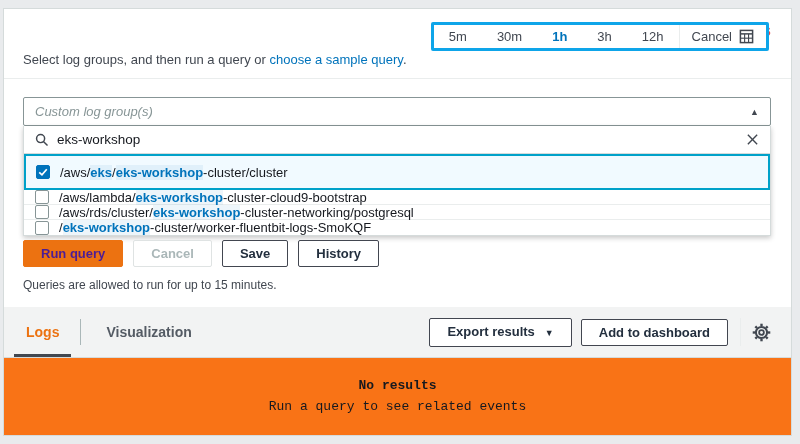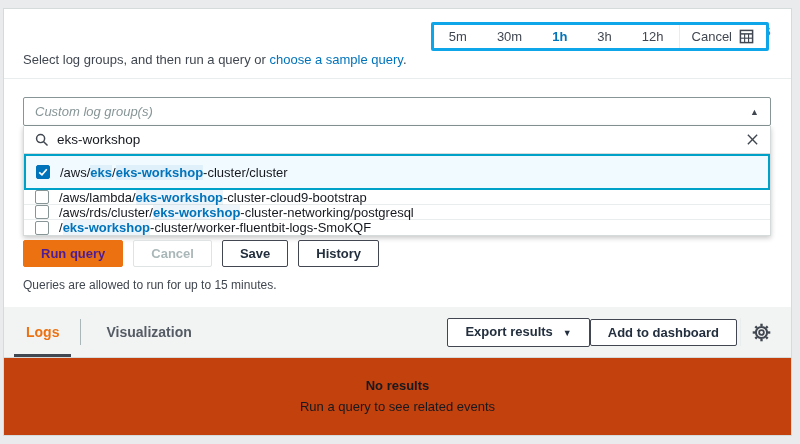--- a/index.html
+++ b/index.html
@@ -83,27 +83,27 @@
   
   .tabbar {
     margin-top:15px; background:#f2f3f3; border-bottom:1px solid #d5dbdb;
     height:51px; display:flex; align-items:center; padding:0 20px 0 10px;
   }
   .tab { position:relative; height:100%; display:flex; align-items:center; padding:0 12px; font-size:14px; font-weight:bold; cursor:pointer; }
   .tab.active { color:#ec7211; }
   .tab.active .underline { position:absolute; left:0; right:0; bottom:0; height:3px; background:#414750; }
   .tab.inactive { color:#545b64; margin-left:13px; }
   .vdiv { width:1px; height:26px; background:#aab7b8; margin-left:9px; }
-  .tab-actions { margin-left:auto; display:flex; align-items:center; }
+  .tab-actions { margin-left:auto; display:flex; align-items:center; gap:9px; }
   .caret { font-size:9px; margin-left:10px; color:#232f3e; }
   .gear-wrap { display:flex; align-items:center; gap:11px; margin-left:3px; }
   .gear-div { width:1px; height:28px; background:#eaeded; }
 
   
-  .results { flex:1; background:#c2410c; text-align:center; padding-top:20px; font-size:13px; }
+  .results { flex:1; background:#f97316; text-align:center; padding-top:20px; font-size:13px;font-family:Liberation Mono, monospace; }
   .results .r-title { font-weight:bold; margin-bottom:6px; }
 </style>
 </head>
 <body>
 
 <div class="card">
 
   <div class="header">
     <div class="page-title">Logs Insights</div>
     <div class="page-subtitle">

